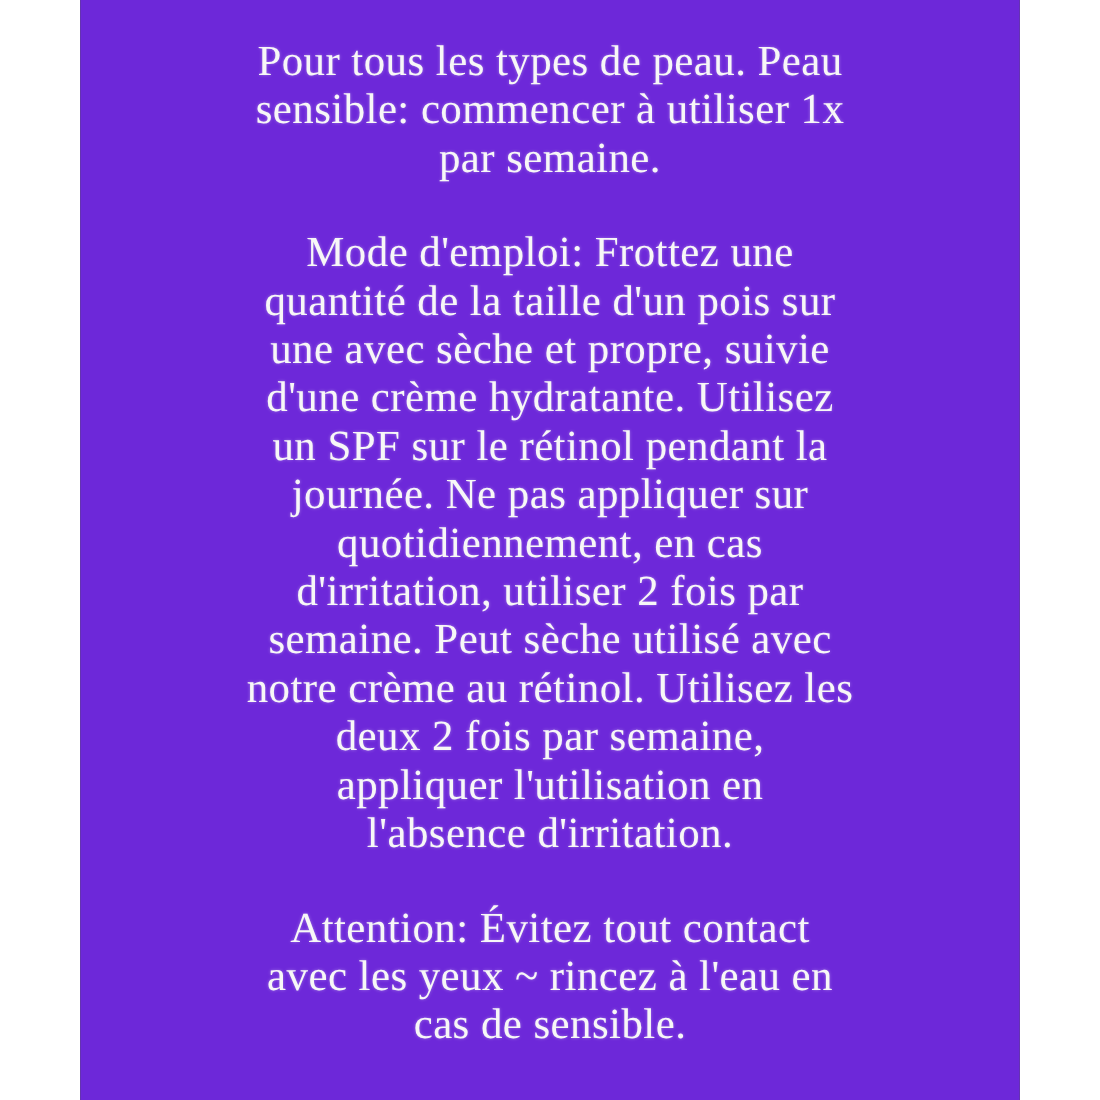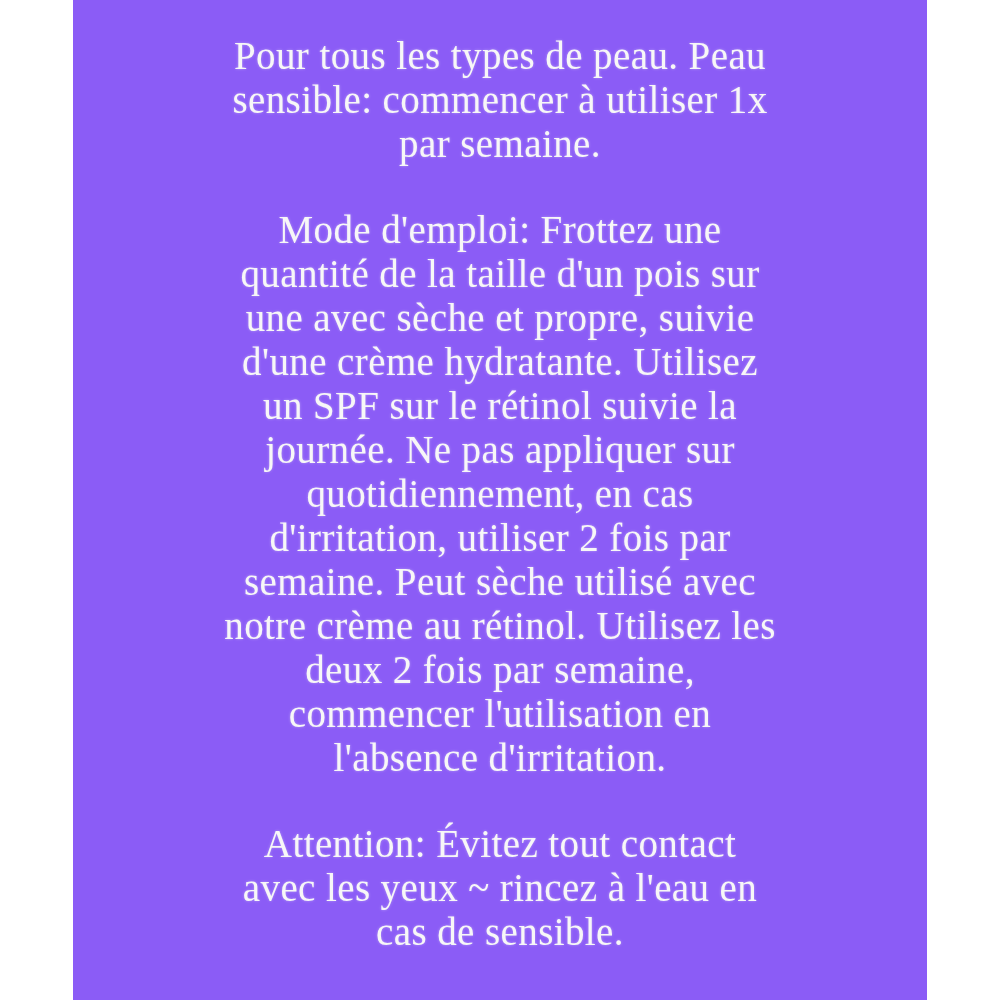--- a/index.html
+++ b/index.html
@@ -23,21 +23,21 @@
     background: #ffffff;
   }
   .side-strip.left  { left: 0; }
   .side-strip.right { right: 0; }
   .label-content {
     position: absolute;
     left: 73px;
     right: 73px;
     top: 0;
     bottom: 0;
-    background: #8b5cf6;
+    background: #6d28d9;
     padding-top: 34px;
     box-sizing: border-box;
     text-align: center;
     color: #f7f7f7;
     font-size: 39px;
     line-height: 44px;
     letter-spacing: 0.4px;
     text-shadow: 0 0 3px rgba(255,255,255,0.38);
   }
   .para {
@@ -61,28 +61,28 @@
       <span class="line">Pour tous les types de peau. Peau</span>
       <span class="line">sensible: commencer à utiliser 1x</span>
       <span class="line">par semaine.</span>
     </p>
 
     <p class="para">
       <span class="line">Mode d'emploi: Frottez une</span>
       <span class="line">quantité de la taille d'un pois sur</span>
       <span class="line">une avec sèche et propre, suivie</span>
       <span class="line">d'une crème hydratante. Utilisez</span>
-      <span class="line">un SPF sur le rétinol suivie la</span>
+      <span class="line">un SPF sur le rétinol pendant la</span>
       <span class="line">journée. Ne pas appliquer sur</span>
       <span class="line">quotidiennement, en cas</span>
       <span class="line">d'irritation, utiliser 2 fois par</span>
       <span class="line">semaine. Peut sèche utilisé avec</span>
       <span class="line">notre crème au rétinol. Utilisez les</span>
       <span class="line">deux 2 fois par semaine,</span>
-      <span class="line">commencer l'utilisation en</span>
+      <span class="line">appliquer l'utilisation en</span>
       <span class="line">l'absence d'irritation.</span>
     </p>
 
     <p class="para">
       <span class="line">Attention: Évitez tout contact</span>
       <span class="line">avec les yeux ~ rincez à l'eau en</span>
       <span class="line">cas de sensible.</span>
     </p>
 
   </div>

